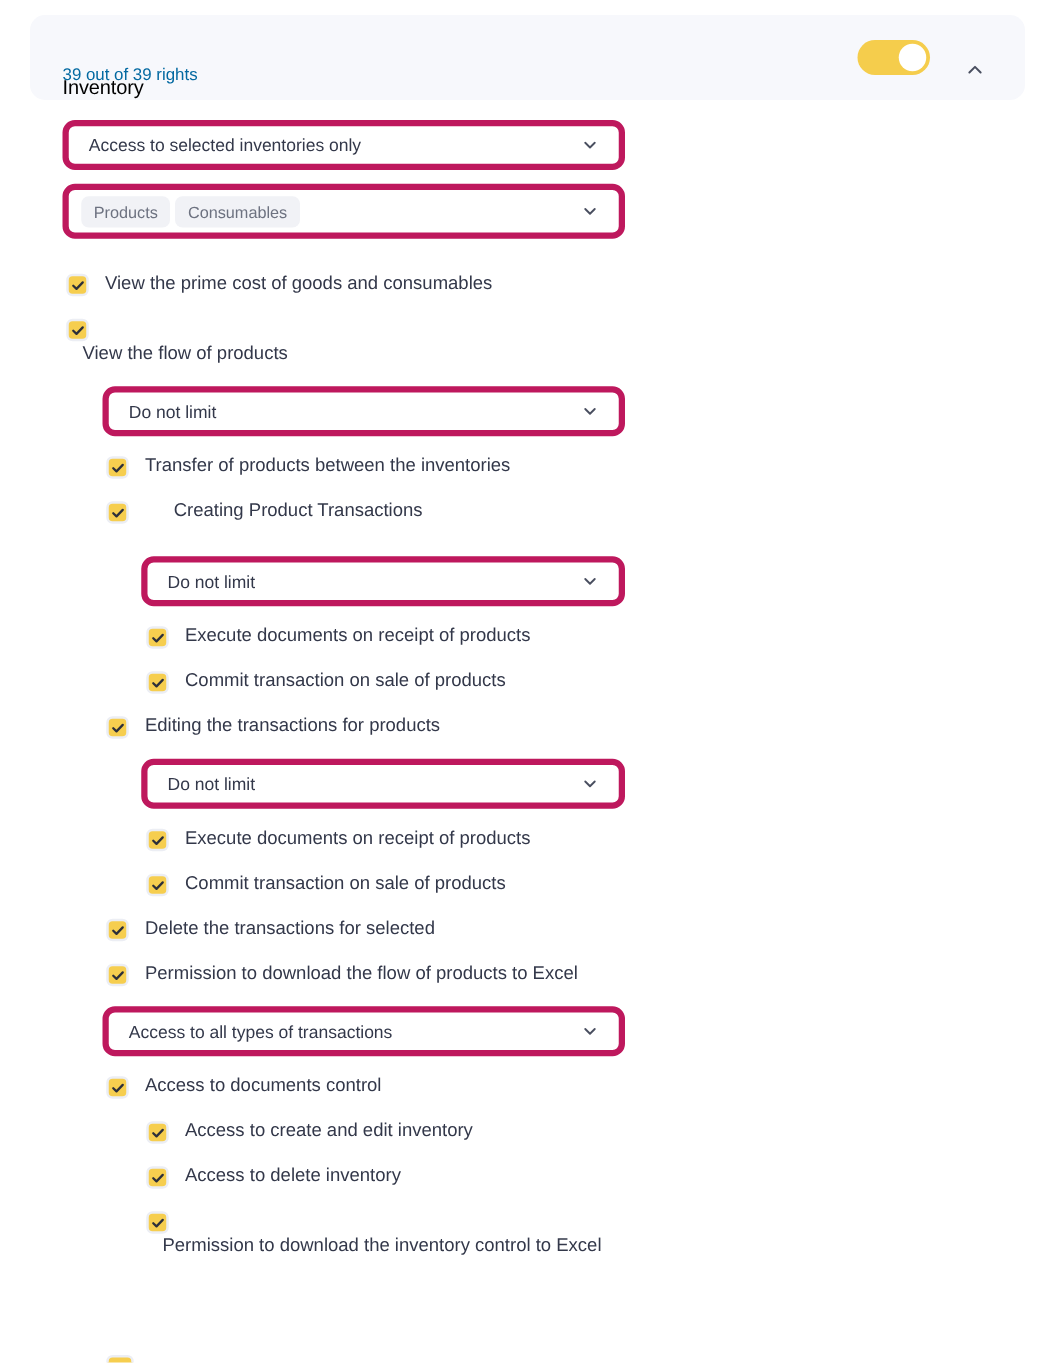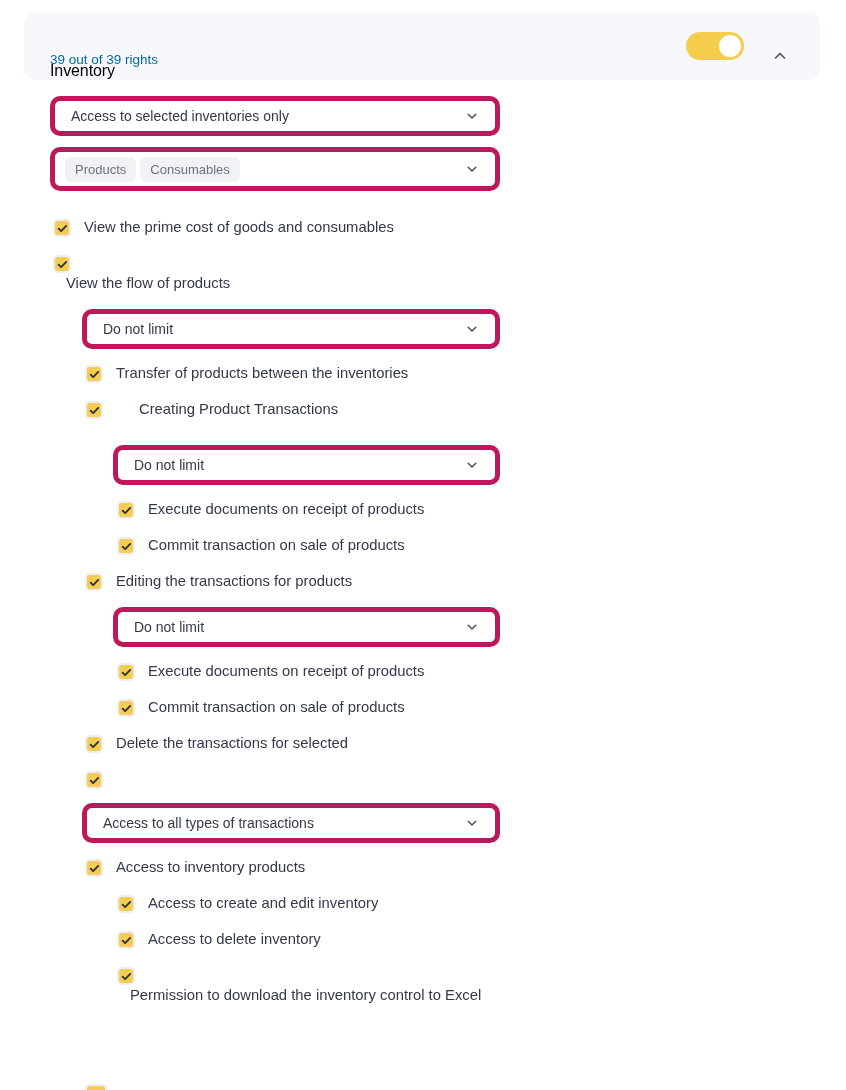--- a/index.html
+++ b/index.html
@@ -311,36 +311,37 @@
             </svg>
           </span>
           <span class="row-label">Delete the transactions for selected</span>
         </div>
         <div class="row" style="margin-left: 85px; margin-right: 330px; margin-bottom: 14px;">
           <span class="cb">
             <svg width="11" height="11" viewBox="0 0 11 11" fill="none">
   <path d="M1.6 5.6 L4.2 8.1 L9.2 2.9" stroke="#2c2f3a" stroke-width="1.8" stroke-linecap="round" stroke-linejoin="round"></path>
             </svg>
           </span>
+          <span class="row-label">Permission to download the flow of products to Excel</span>
         </div>
         <div class="select" style="margin-left: 82px; width: 418px; margin-top: 12px; margin-bottom: 14px;">
           <span class="select-text">Access to all types of transactions</span>
           <span class="chev">
             <svg width="14" height="14" viewBox="0 0 14 14" fill="none">
   <path d="M3.2 5.2 L7 9 L10.8 5.2" stroke="#4a4f60" stroke-width="1.5" stroke-linecap="round" stroke-linejoin="round"></path>
             </svg>
           </span>
         </div>
         <div class="row" style="margin-left: 85px; margin-right: 330px; margin-bottom: 14px;">
           <span class="cb">
             <svg width="11" height="11" viewBox="0 0 11 11" fill="none">
   <path d="M1.6 5.6 L4.2 8.1 L9.2 2.9" stroke="#2c2f3a" stroke-width="1.8" stroke-linecap="round" stroke-linejoin="round"></path>
             </svg>
           </span>
-          <span class="row-label">Access to inventory products</span>
+          <span class="row-label">Access to documents control</span>
         </div>
         <div class="row" style="margin-left: 117px; margin-right: 330px; margin-bottom: 14px;">
           <span class="cb">
             <svg width="11" height="11" viewBox="0 0 11 11" fill="none">
   <path d="M1.6 5.6 L4.2 8.1 L9.2 2.9" stroke="#2c2f3a" stroke-width="1.8" stroke-linecap="round" stroke-linejoin="round"></path>
             </svg>
           </span>
           <span class="row-label">Access to create and edit inventory</span>
         </div>
         <div class="row" style="margin-left: 117px; margin-right: 330px; margin-bottom: 14px;">

